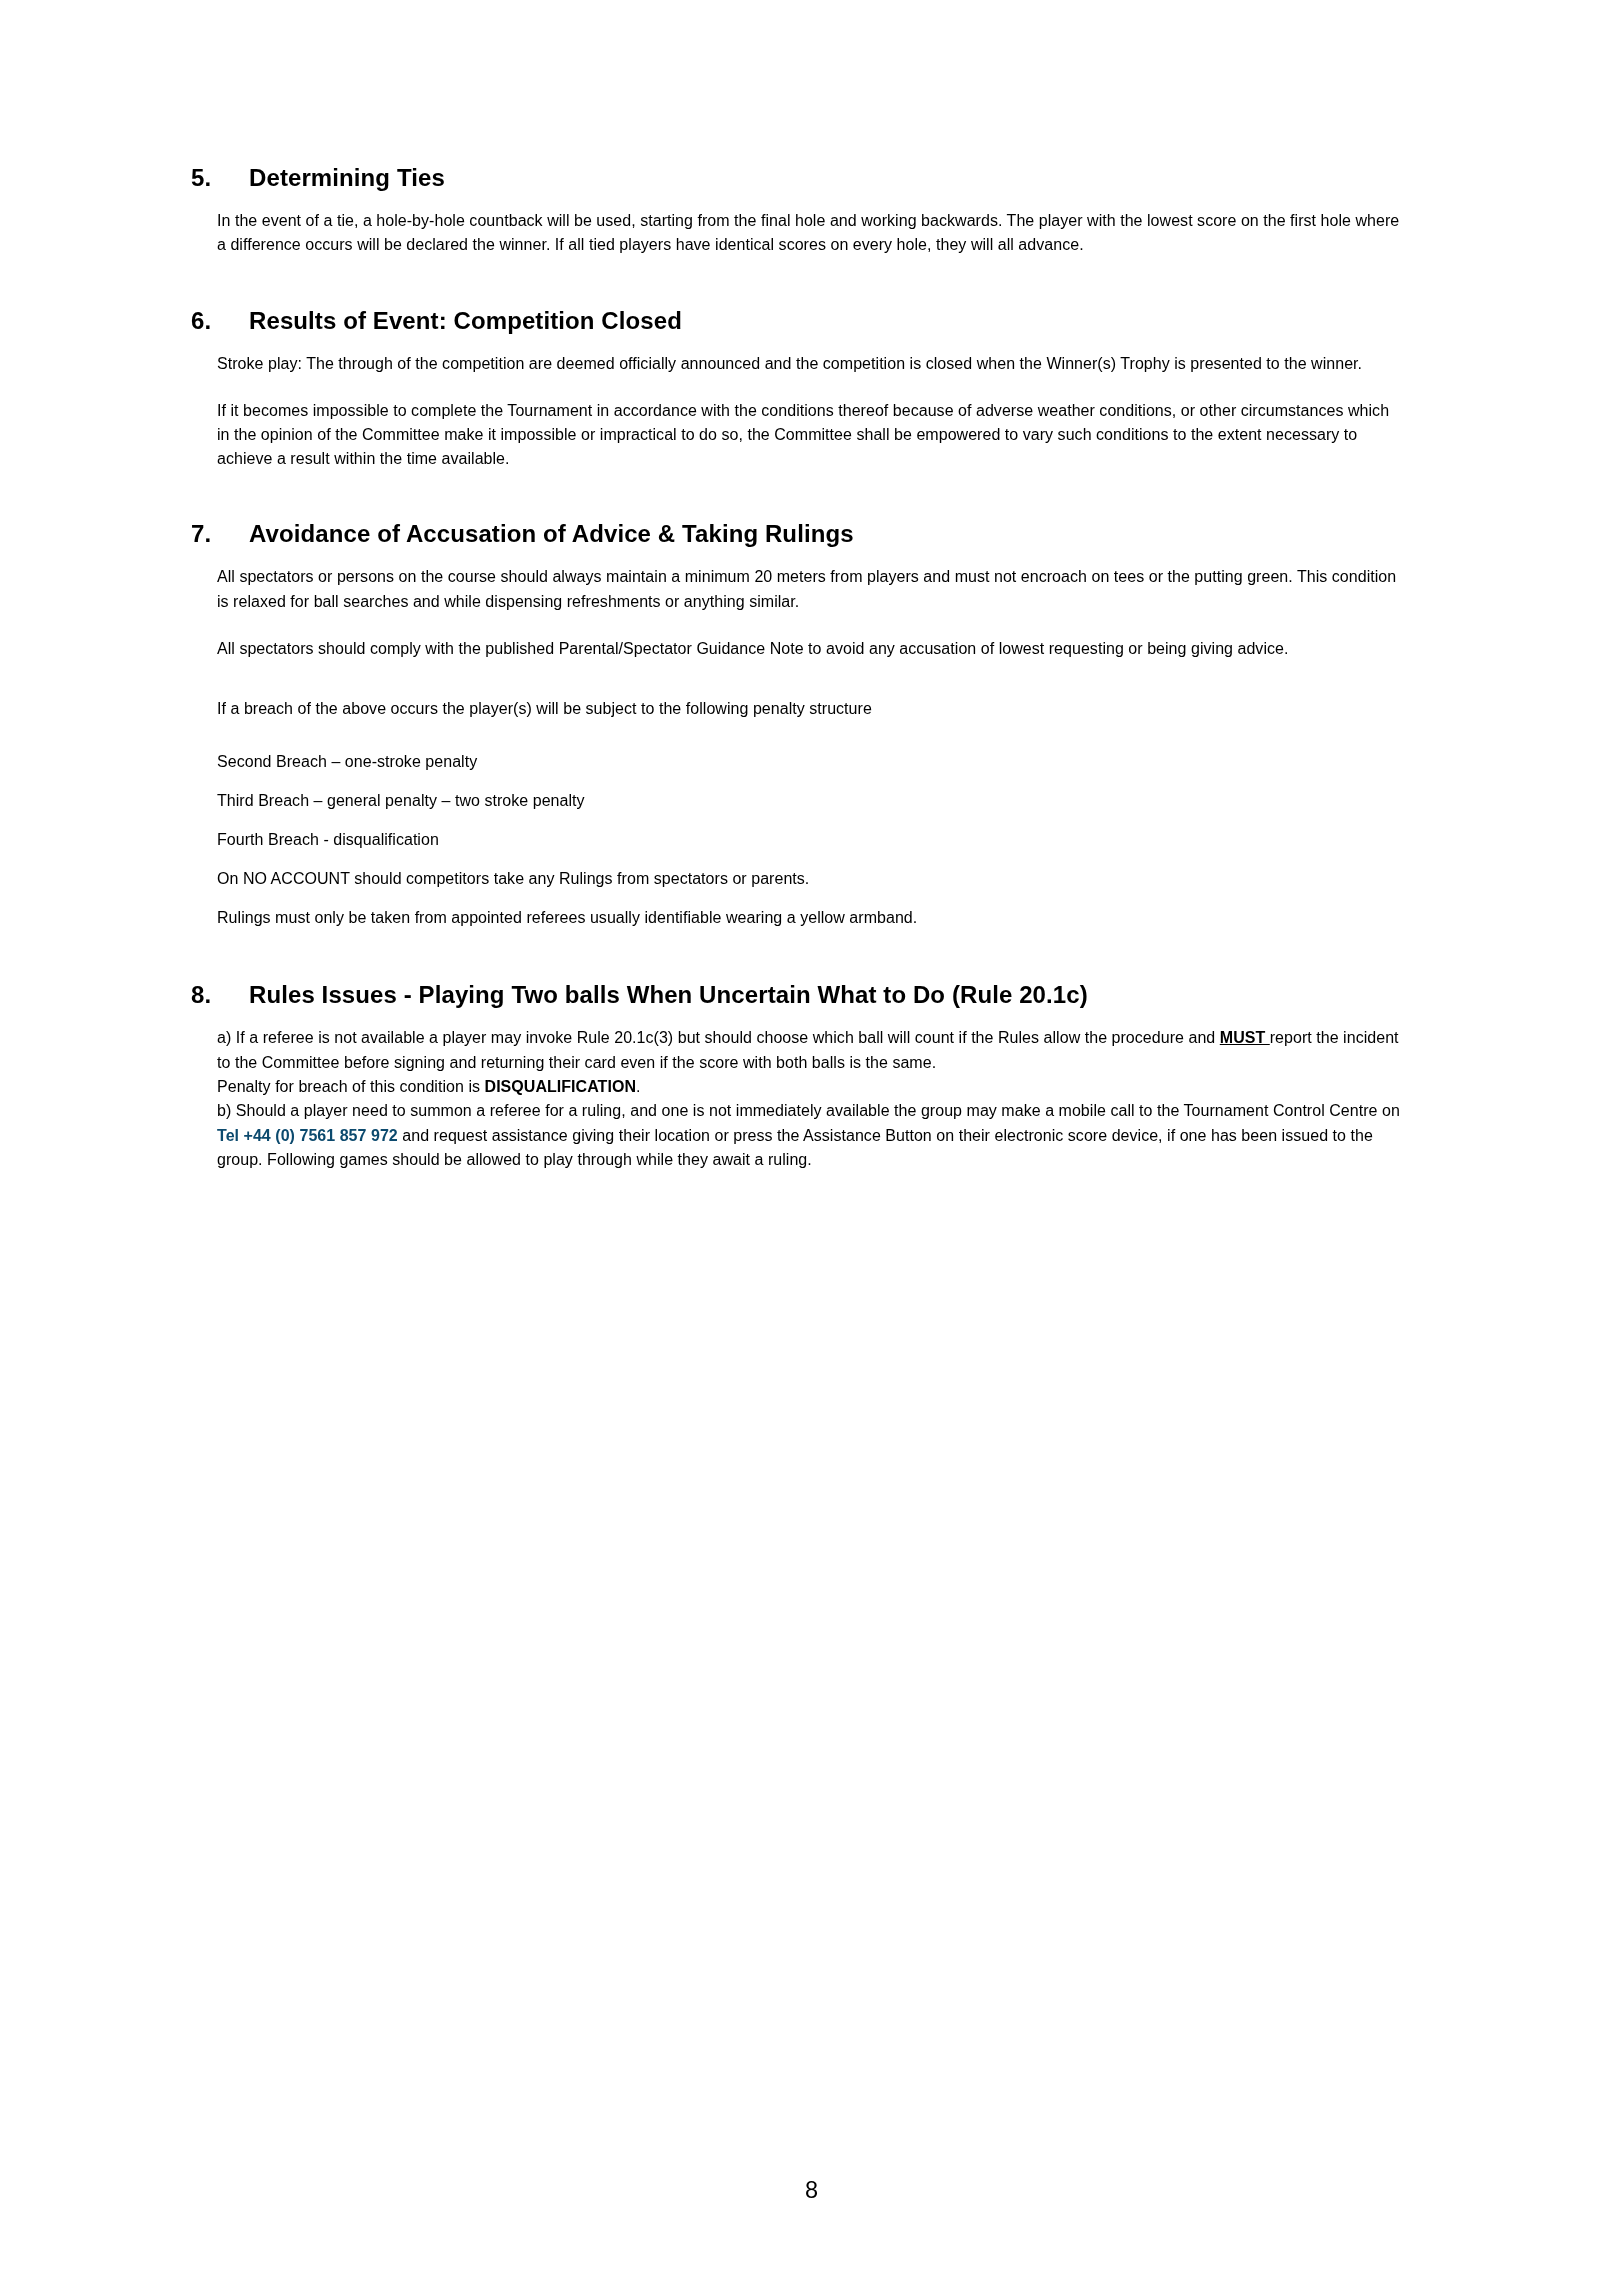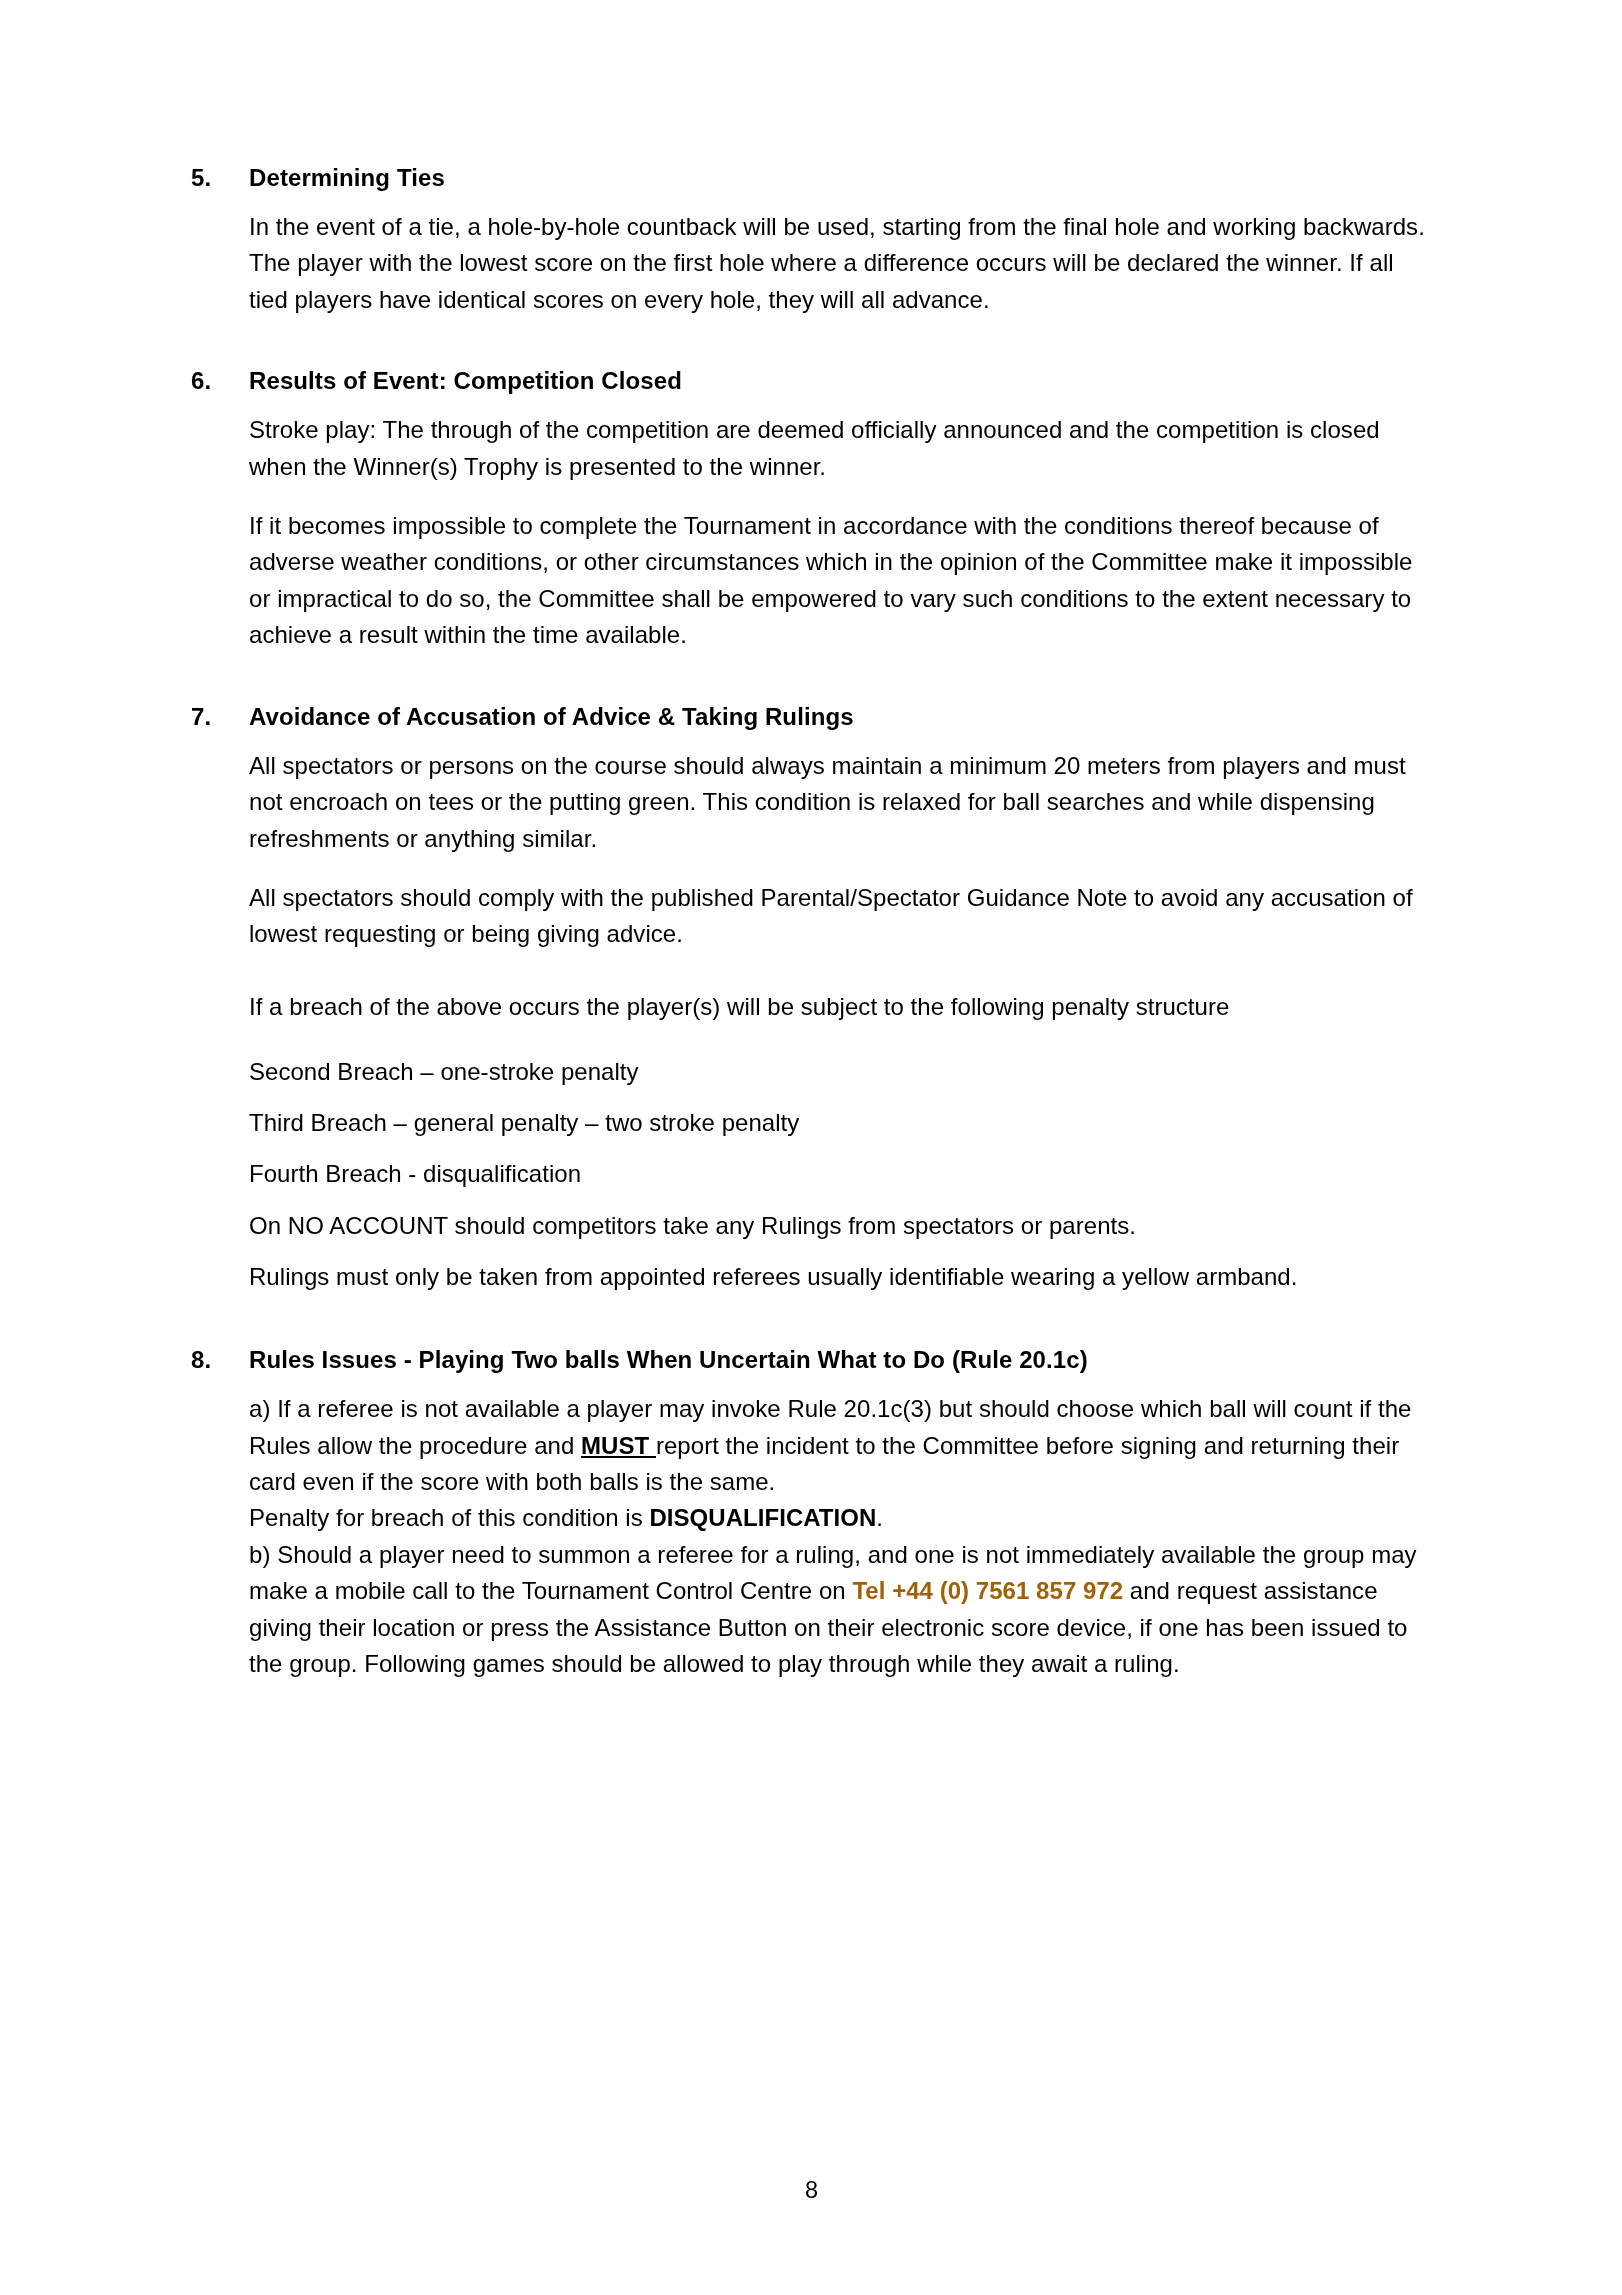--- a/index.html
+++ b/index.html
@@ -36,43 +36,43 @@
   }
   .section-num {
     width: 58px;
     flex: 0 0 58px;
     font-weight: bold;
   }
   .section-title {
     flex: 1 1 auto;
   }
   .body-block {
-    margin-left: 58px;
-    font-size: 24px;
+    margin-left: 26px;
+    font-size: 16px;
     line-height: 1.52;
     letter-spacing: 0.04px;
   }
   .para {
     margin: 0 0 8px 0;
     max-width: 1185px;
   }
   .para.tight {
     margin-bottom: 0;
   }
   .gap-sm { height: 14.6px; }
   .gap-md { height: 28px; }
   .gap-lg { height: 39px; }
   .gap-xl { height: 49px; }
   .bold { font-weight: bold; }
   .underline-bold {
     font-weight: bold;
     text-decoration: underline;
   }
   .redbold {
-    color: #a16207;
+    color: #0c4a6e;
     font-weight: bold;
   }
   .page-number {
     position: absolute;
     left: 0;
     right: 0;
     bottom: 91px;
     text-align: center;
     font-size: 23.5px;
   }

